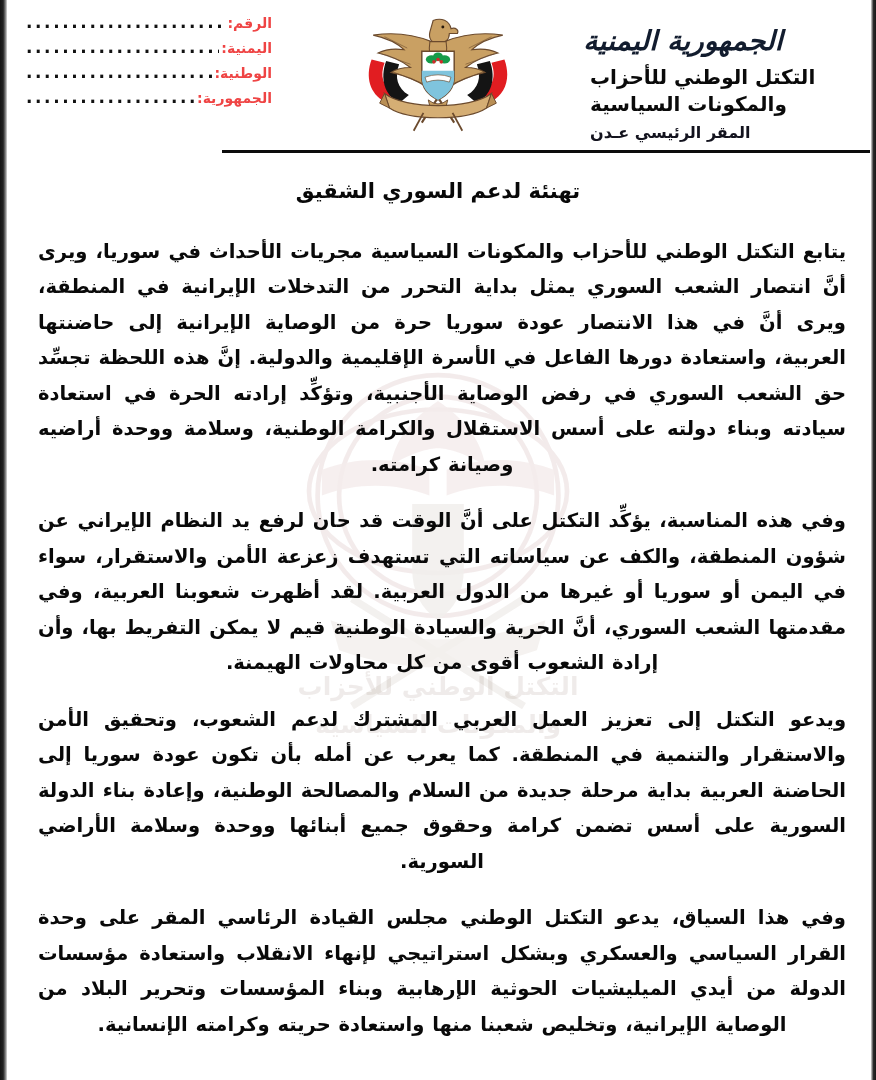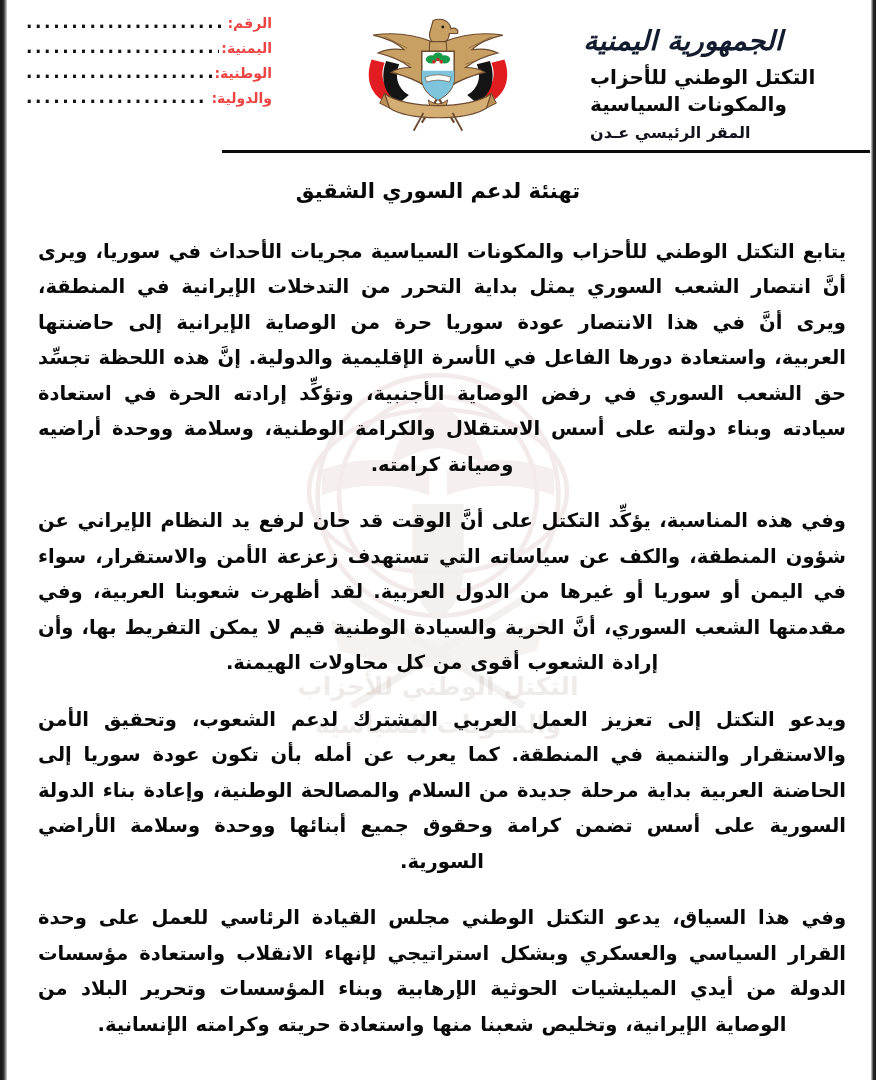--- a/index.html
+++ b/index.html
@@ -266,21 +266,21 @@
       </div>
       <div class="field-row">
         <span class="field-label">اليمنية:</span>
         <span class="field-dots">.............................</span>
       </div>
       <div class="field-row">
         <span class="field-label">الوطنية:</span>
         <span class="field-dots">.............................</span>
       </div>
       <div class="field-row">
-        <span class="field-label">والدولية:</span>
+        <span class="field-label">الجمهورية:</span>
         <span class="field-dots">.............................</span>
       </div>
     </div>
 
     <div class="emblem">
       <svg viewBox="0 0 200 160" xmlns="http://www.w3.org/2000/svg">
 
         <path d="M18 62 C10 84 16 104 34 114 L46 104 C32 96 28 82 34 66 Z" fill="#e11d21"></path>
         <path d="M182 62 C190 84 184 104 166 114 L154 104 C168 96 172 82 166 66 Z" fill="#e11d21"></path>
 
@@ -353,18 +353,18 @@
   <div class="header-rule"></div>
 
   <div class="content">
 
     <div class="doc-subtitle">تهنئة لدعم السوري الشقيق</div>
 
     <div class="paragraphs">
       <p class="para">يتابع التكتل الوطني للأحزاب والمكونات السياسية مجريات الأحداث في سوريا، ويرى أنَّ انتصار الشعب السوري يمثل بداية التحرر من التدخلات الإيرانية في المنطقة، ويرى أنَّ في هذا الانتصار عودة سوريا حرة من الوصاية الإيرانية إلى حاضنتها العربية، واستعادة دورها الفاعل في الأسرة الإقليمية والدولية. إنَّ هذه اللحظة تجسِّد حق الشعب السوري في رفض الوصاية الأجنبية، وتؤكِّد إرادته الحرة في استعادة سيادته وبناء دولته على أسس الاستقلال والكرامة الوطنية، وسلامة ووحدة أراضيه وصيانة كرامته.</p>
       <p class="para">وفي هذه المناسبة، يؤكِّد التكتل على أنَّ الوقت قد حان لرفع يد النظام الإيراني عن شؤون المنطقة، والكف عن سياساته التي تستهدف زعزعة الأمن والاستقرار، سواء في اليمن أو سوريا أو غيرها من الدول العربية. لقد أظهرت شعوبنا العربية، وفي مقدمتها الشعب السوري، أنَّ الحرية والسيادة الوطنية قيم لا يمكن التفريط بها، وأن إرادة الشعوب أقوى من كل محاولات الهيمنة.</p>
       <p class="para">ويدعو التكتل إلى تعزيز العمل العربي المشترك لدعم الشعوب، وتحقيق الأمن والاستقرار والتنمية في المنطقة. كما يعرب عن أمله بأن تكون عودة سوريا إلى الحاضنة العربية بداية مرحلة جديدة من السلام والمصالحة الوطنية، وإعادة بناء الدولة السورية على أسس تضمن كرامة وحقوق جميع أبنائها ووحدة وسلامة الأراضي السورية.</p>
-      <p class="para">وفي هذا السياق، يدعو التكتل الوطني مجلس القيادة الرئاسي للعمل على وحدة القرار السياسي والعسكري وبشكل استراتيجي لإنهاء الانقلاب واستعادة مؤسسات الدولة من أيدي الميليشيات الحوثية الإرهابية وبناء المؤسسات وتحرير البلاد من الوصاية الإيرانية، وتخليص شعبنا منها واستعادة حريته وكرامته الإنسانية.</p>
+      <p class="para">وفي هذا السياق، يدعو التكتل الوطني مجلس القيادة الرئاسي المقر على وحدة القرار السياسي والعسكري وبشكل استراتيجي لإنهاء الانقلاب واستعادة مؤسسات الدولة من أيدي الميليشيات الحوثية الإرهابية وبناء المؤسسات وتحرير البلاد من الوصاية الإيرانية، وتخليص شعبنا منها واستعادة حريته وكرامته الإنسانية.</p>
     </div>
 
   </div>
 
 </div>
 
 </body></html>

